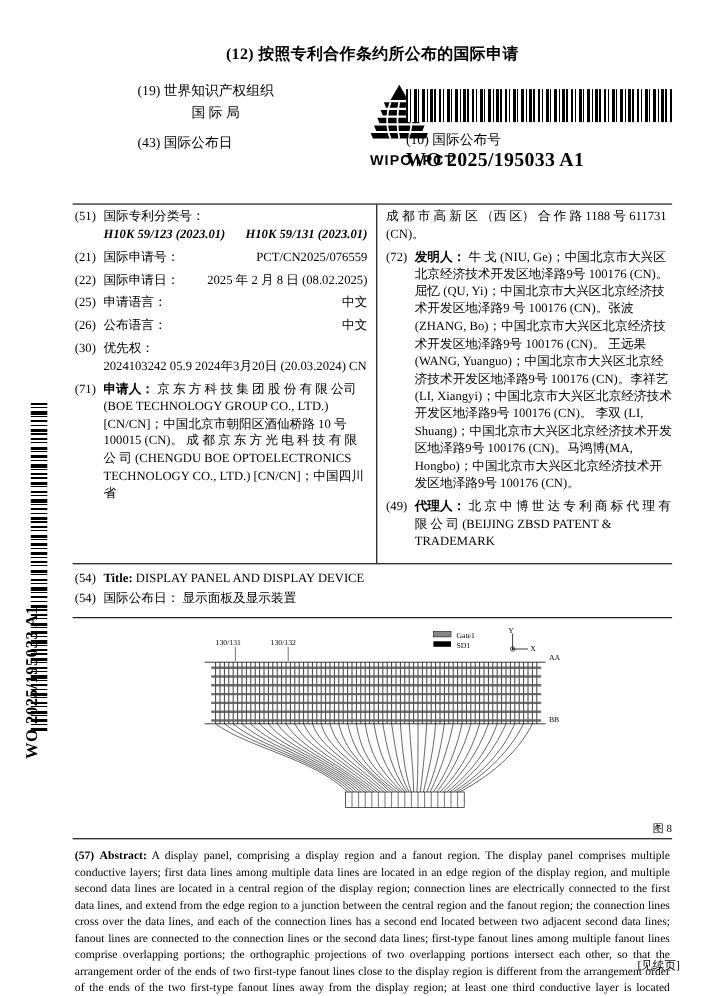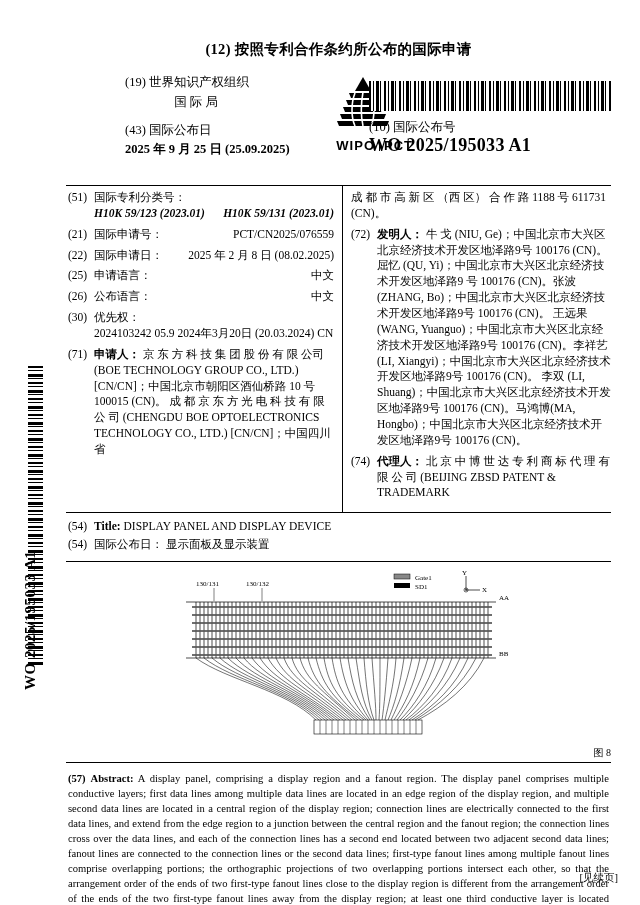--- a/index.html
+++ b/index.html
@@ -244,21 +244,20 @@
       <div class="wipo-left">
         <div class="l1">
           <span>(19)</span>
           <span>世界知识产权组织</span>
         </div>
         <div class="l2">国 际 局</div>
         <div class="l3">
           <span>(43)</span>
           <span>国际公布日</span>
         </div>
-        <div class="l4">2025 年 9 月 25 日 (25.09.2025)</div>
       </div>
 
       <div class="wipo-logo">
         <svg width="76" height="62" viewBox="0 0 76 62">
           <g fill="#000">
             <path d="M38 2 L30 16 L46 16 Z"></path>
             <path d="M24 18 L52 18 L50 23 L26 23 Z"></path>
             <path d="M21 25 L55 25 L53 30 L23 30 Z"></path>
             <path d="M18 32 L58 32 L56 37 L20 37 Z"></path>
             <path d="M15 39 L61 39 L59 44 L17 44 Z"></path>
@@ -356,21 +355,21 @@
 
         <div class="row">
           <div class="code">(72)</div>
           <div class="rowbody">
             <span class="b">发明人：</span>
             <span>牛 戈 (NIU, Ge)；中国北京市大兴区北京经济技术开发区地泽路9号 100176 (CN)。屈忆 (QU, Yi)；中国北京市大兴区北京经济技术开发区地泽路9 号 100176 (CN)。张波(ZHANG, Bo)；中国北京市大兴区北京经济技术开发区地泽路9号 100176 (CN)。 王远果(WANG, Yuanguo)；中国北京市大兴区北京经济技术开发区地泽路9号 100176 (CN)。李祥艺 (LI, Xiangyi)；中国北京市大兴区北京经济技术开发区地泽路9号 100176 (CN)。 李双 (LI, Shuang)；中国北京市大兴区北京经济技术开发区地泽路9号 100176 (CN)。马鸿博(MA, Hongbo)；中国北京市大兴区北京经济技术开发区地泽路9号 100176 (CN)。</span>
           </div>
         </div>
 
         <div class="row">
-          <div class="code">(74)</div>
+          <div class="code">(49)</div>
           <div class="rowbody">
             <span class="b">代理人：</span>
             <span>北 京 中 博 世 达 专 利 商 标 代 理 有 限 公 司 (BEIJING ZBSD PATENT &amp; TRADEMARK</span>
           </div>
         </div>
 
       </div>
     </div>
 
     <div class="titleblock">

